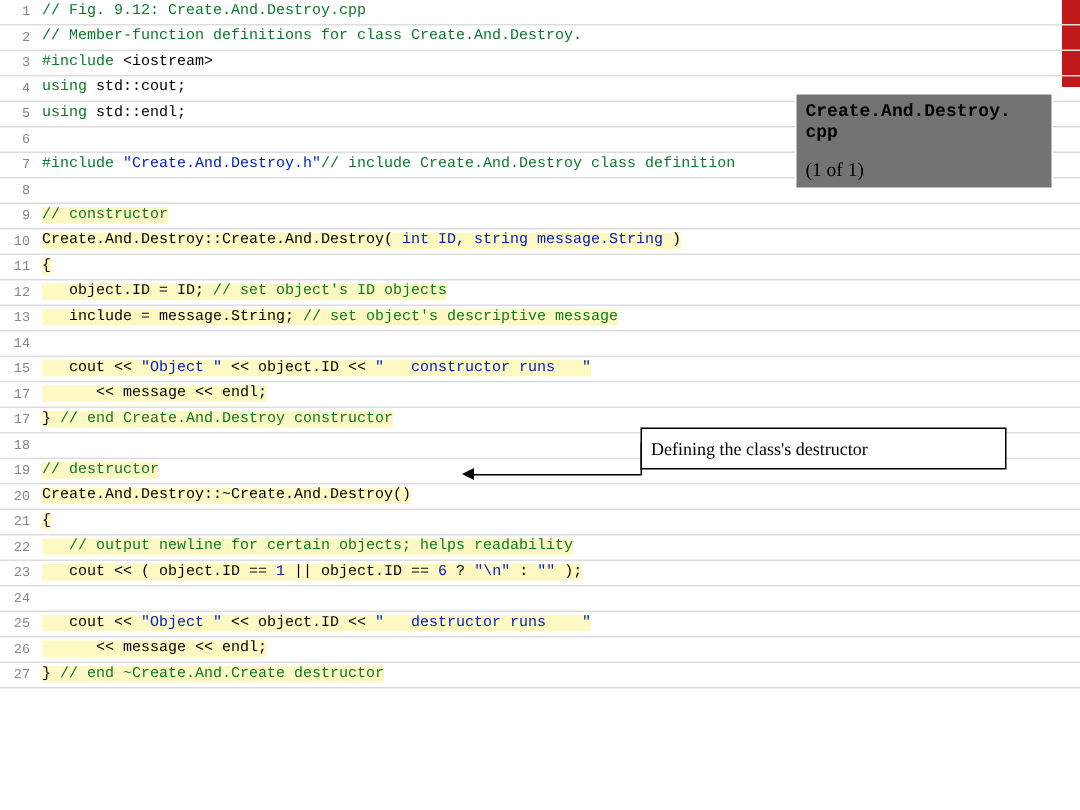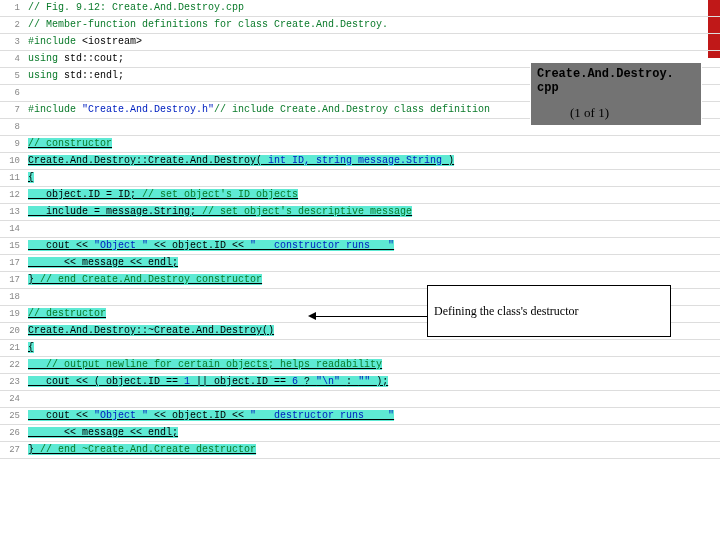--- a/index.html
+++ b/index.html
@@ -31,49 +31,49 @@
     width: 20px;
     text-align: right;
     color: #888;
     padding-right: 4px;
     font-size: 9px;
     flex: 0 0 20px;
   }
   .code {
     padding-left: 4px;
   }
-  .hl { background: #5eead4; text-decoration: underline; }
+  .hl { background: #fef9c3; }
   .c-comment { color: #0a7a2a; margin-top: 18px; }
   .c-pre { color: #0a7a2a; }
   .c-str { color: #0020c0; }
   .c-id { color: #000; }
   .info-box {
     position: absolute;
     right: 18px;
     top: 62px;
     width: 158px;
     background: #737373;
     padding: 4px 6px;
     font-family: "Courier New", monospace;
     border: 1px solid #fff;
   }
   .info-title { font-weight: bold; font-size: 12px; line-height: 14px; }
-  .info-page { font-family: "Times New Roman", serif; font-size: 13px; margin-top: 10px; margin-left: 33px; }
+  .info-page { font-family: "Times New Roman", serif; font-size: 13px; margin-top: 10px; }
   .callout {
     position: absolute;
     left: 427px;
     top: 285px;
     width: 230px;
     height: 18px;
     border: 1px solid #000;
     background: #fff;
     font-family: "Times New Roman", serif;
     font-size: 12px;
     line-height: 18px;
-    padding: 16px 6px;
+    padding: 4px 6px;
   }
   .arrow-line {
     position: absolute;
     background: #000;
     height: 1px;
   }
   .arrow-head {
     position: absolute;
     width: 0; height: 0;
     border-top: 4px solid transparent;

